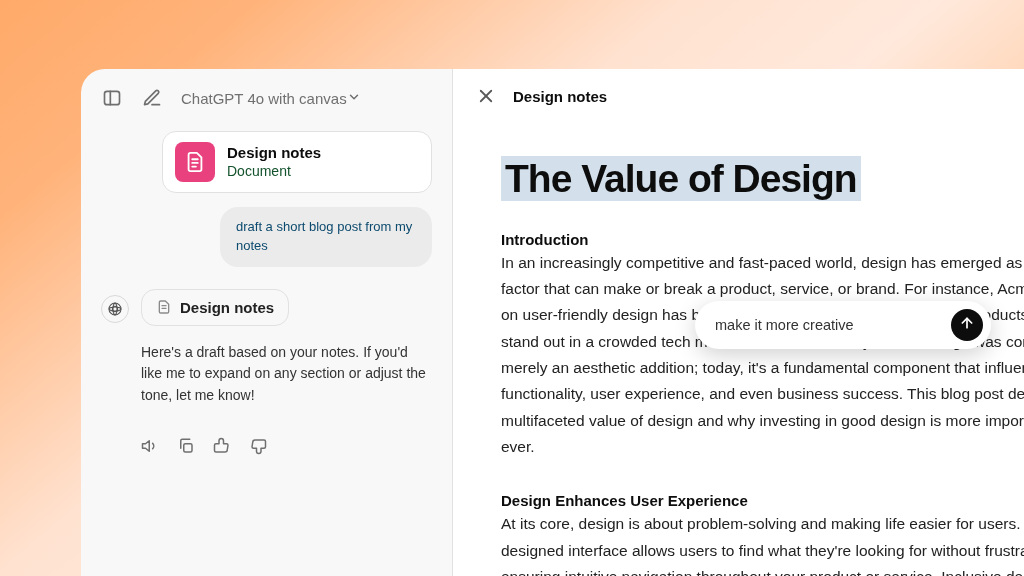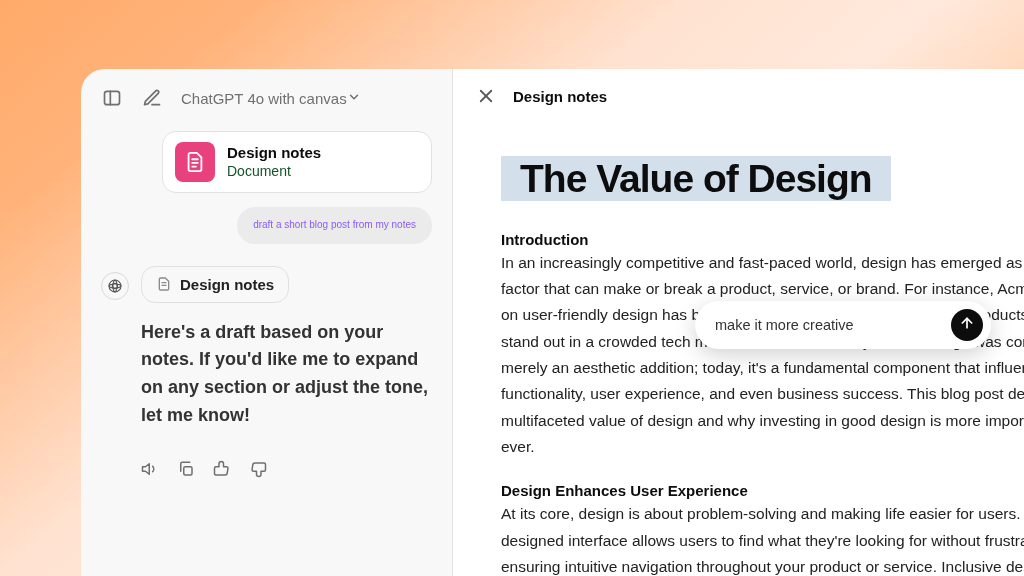--- a/index.html
+++ b/index.html
@@ -96,22 +96,22 @@
   .file-sub {
     font-size: 14px;
     color: #14532d;
   }
   .user-bubble {
     margin-left: auto;
     background: #ebebeb;
     border-radius: 18px;
     padding: 11px 16px;
     max-width: 212px;
-    font-size: 10px;
-    color: #8b5cf6;
+    font-size: 13px;
+    color: #0c4a6e;
     line-height: 1.45;
   }
   .assistant-row {
     display: flex;
     gap: 12px;
     margin-top: 8px;
   }
   .assistant-avatar {
     width: 28px;
     height: 28px;
@@ -138,24 +138,23 @@
     font-weight: 600;
     color: #222;
     cursor:pointer;
   }
   .canvas-chip .mini-doc {
     color: #8a8a8a;
     display:flex;
   }
   .assistant-text {
     margin-top: 16px;
-    font-size: 18px;
+    font-size: 14px;
     color: #333;
     line-height: 1.55;
-    font-weight: bold;
   }
   .action-row {
     margin-top: 16px;
     margin-left: 40px;
     display: flex;
     gap: 18px;
     color: #9a9a9a;
   }
   .action-row .icon-btn{
     width:18px;height:18px;
@@ -195,21 +194,21 @@
     letter-spacing: -1px;
     color: #0d0d0d;
     display: inline;
     line-height: 1.12;
     position: relative;
   }
   .highlight {
     background: #d3e0ec;
     box-decoration-break: clone;
     -webkit-box-decoration-break: clone;
-    padding: 1px 19px;
+    padding: 1px 4px;
   }
   .doc-sub {
     margin-top: 30px;
     font-size: 15px;
     font-weight: 700;
     color: #0d0d0d;
   }
   .doc-p {
     margin-top: 2px;
     font-size: 15.5px;
@@ -361,21 +360,21 @@
     </div>
 
     <div class="doc-body">
       <span class="doc-h1">
         <span class="highlight">The Value of Design</span>
       </span>
 
       <div class="doc-sub">Introduction</div>
       <div class="doc-p">In an increasingly competitive and fast-paced world, design has emerged as a critical factor that can make or break a product, service, or brand. For instance, Acme Co.'s focus on user-friendly design has been a major factor in the success of its products, helping it stand out in a crowded tech market. Gone are the days when design was considered merely an aesthetic addition; today, it's a fundamental component that influences functionality, user experience, and even business success. This blog post delves into the multifaceted value of design and why investing in good design is more important than ever.</div>
 
-      <div class="doc-sub" style="margin-top:22px">Design Enhances User Experience</div>
+      <div class="doc-sub" style="margin-top:32px">Design Enhances User Experience</div>
       <div class="doc-p">At its core, design is about problem-solving and making life easier for users. A well-designed interface allows users to find what they're looking for without frustration, ensuring intuitive navigation throughout your product or service. Inclusive design practices ensure that everyone</div>
     </div>
   </div>
 
   <div class="float-input">
     <input type="text" value="make it more creative" style="">
     <div class="send-btn">
       <span>
         <svg width="16" height="16" viewBox="0 0 24 24" fill="none" stroke="currentColor" stroke-width="2.6" stroke-linecap="round" stroke-linejoin="round">
             <line x1="12" y1="19" x2="12" y2="5"></line>

